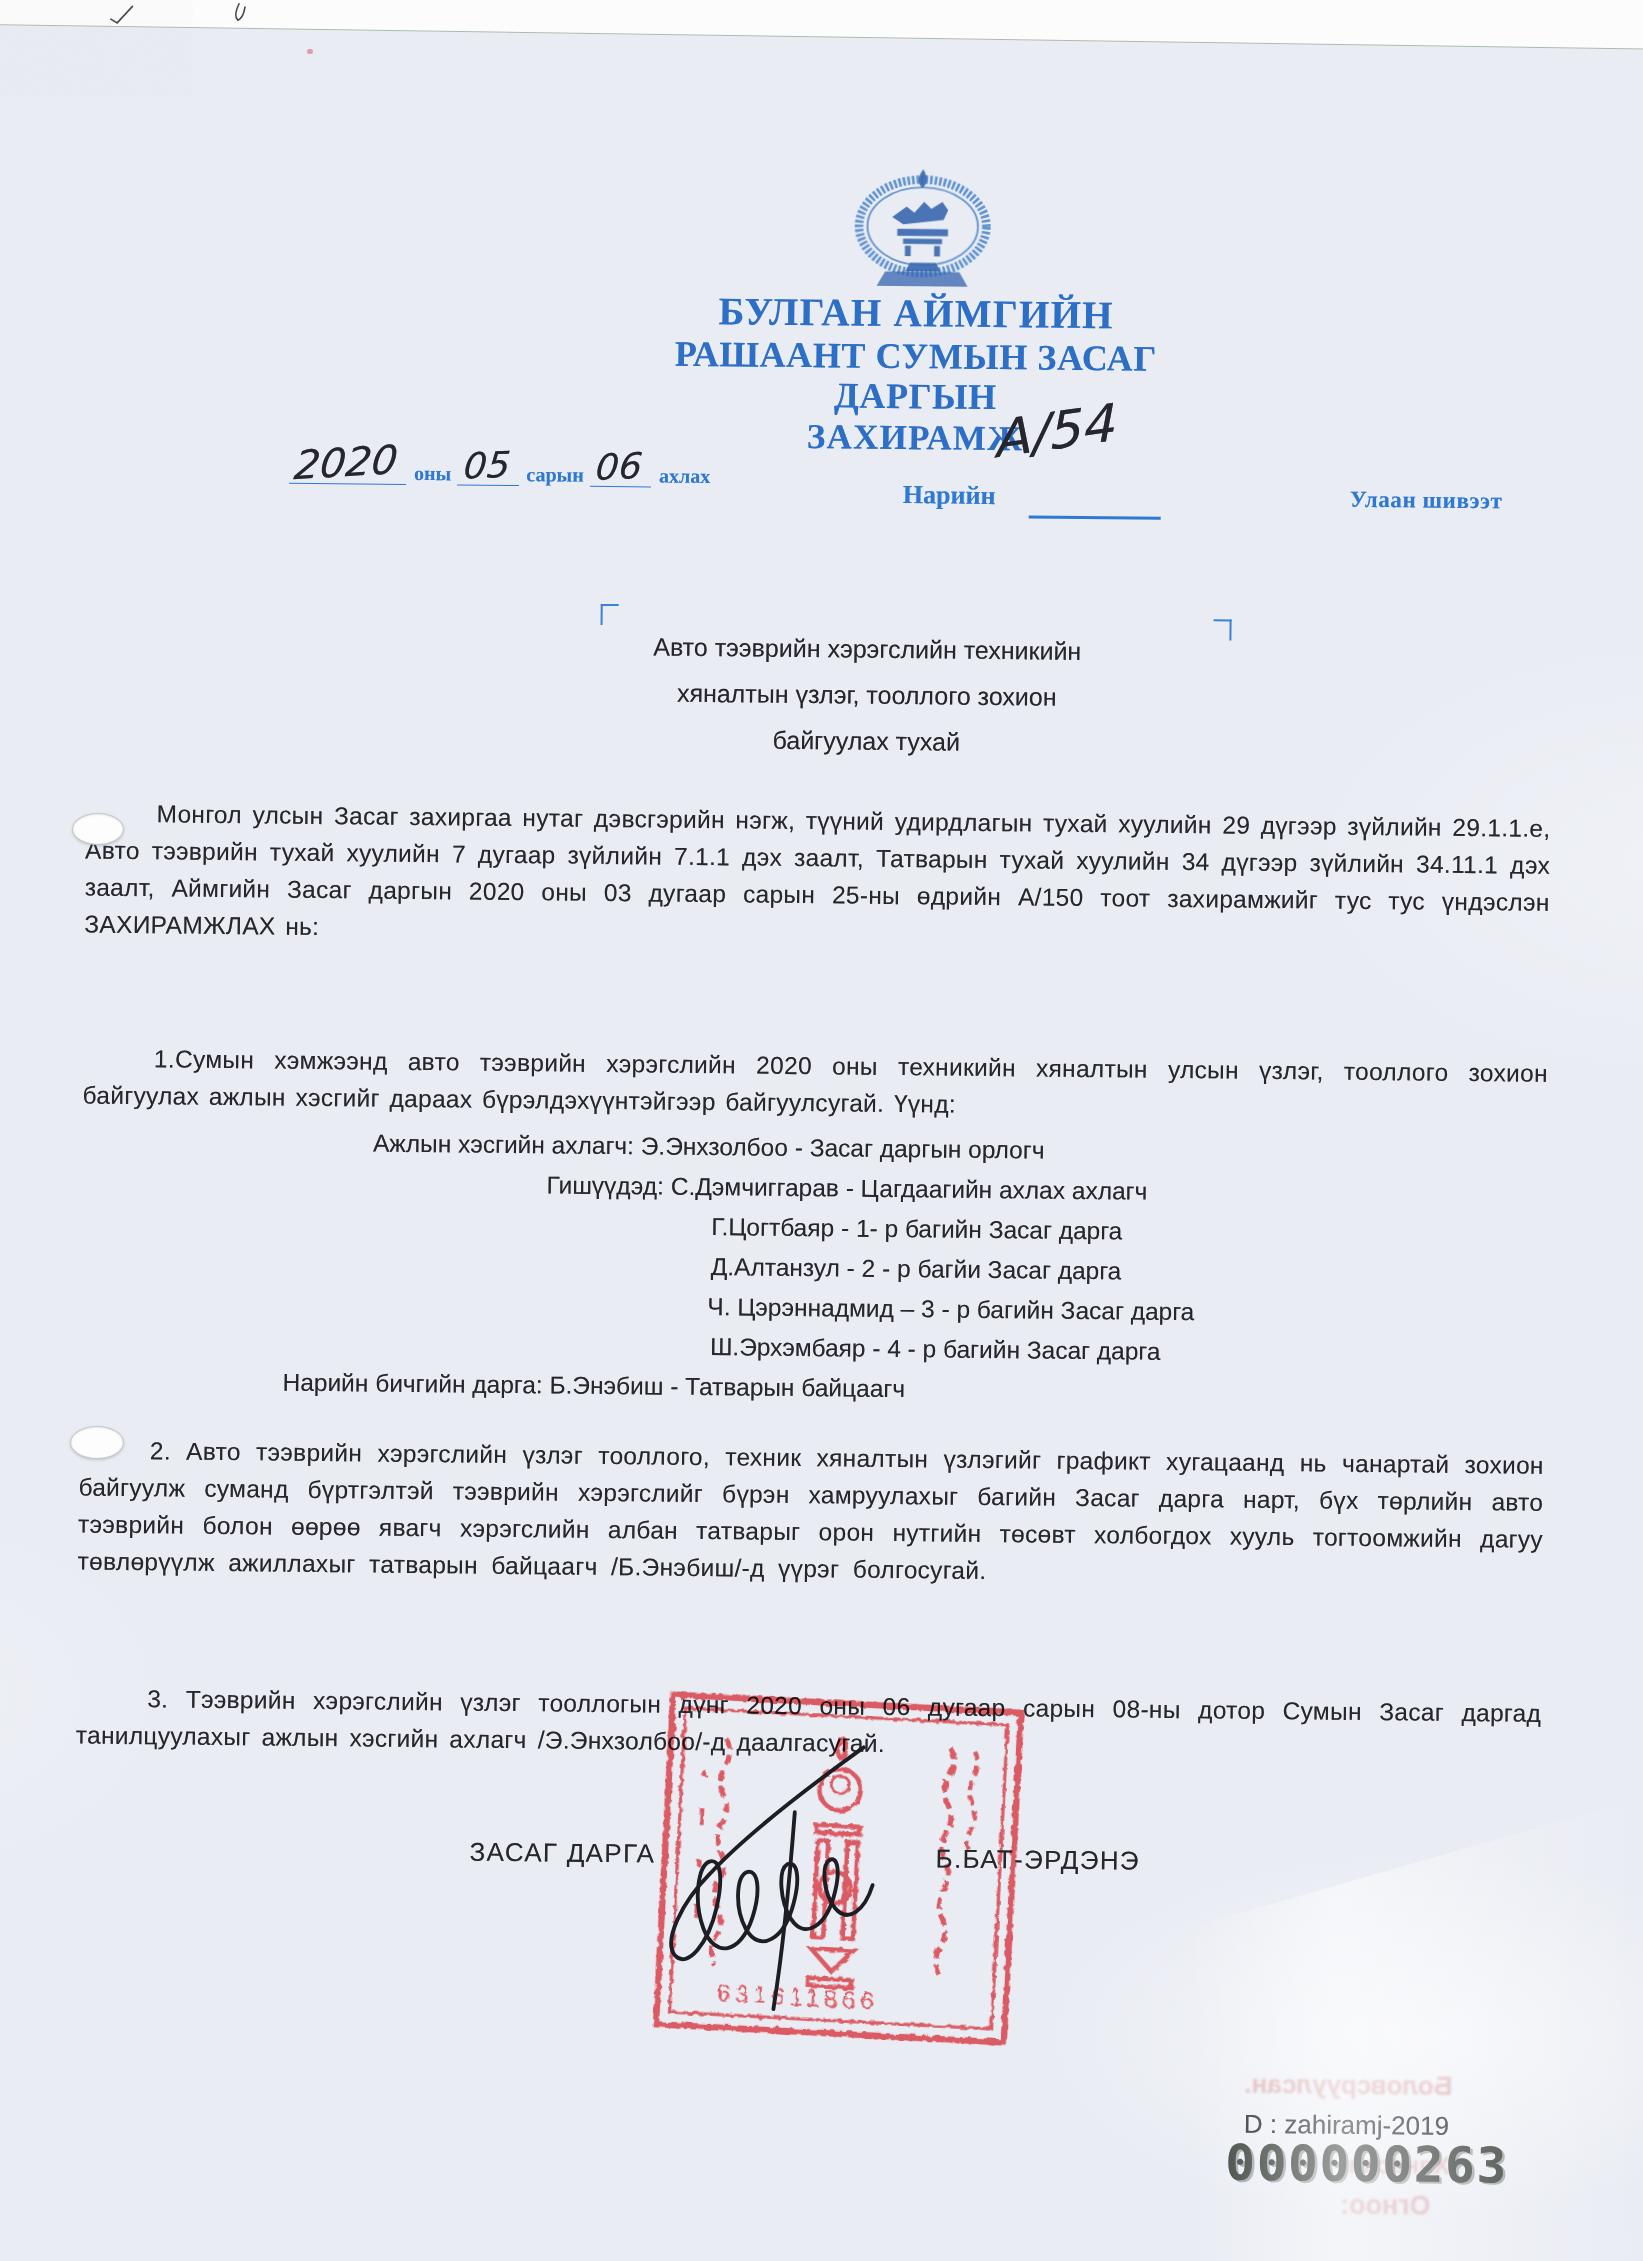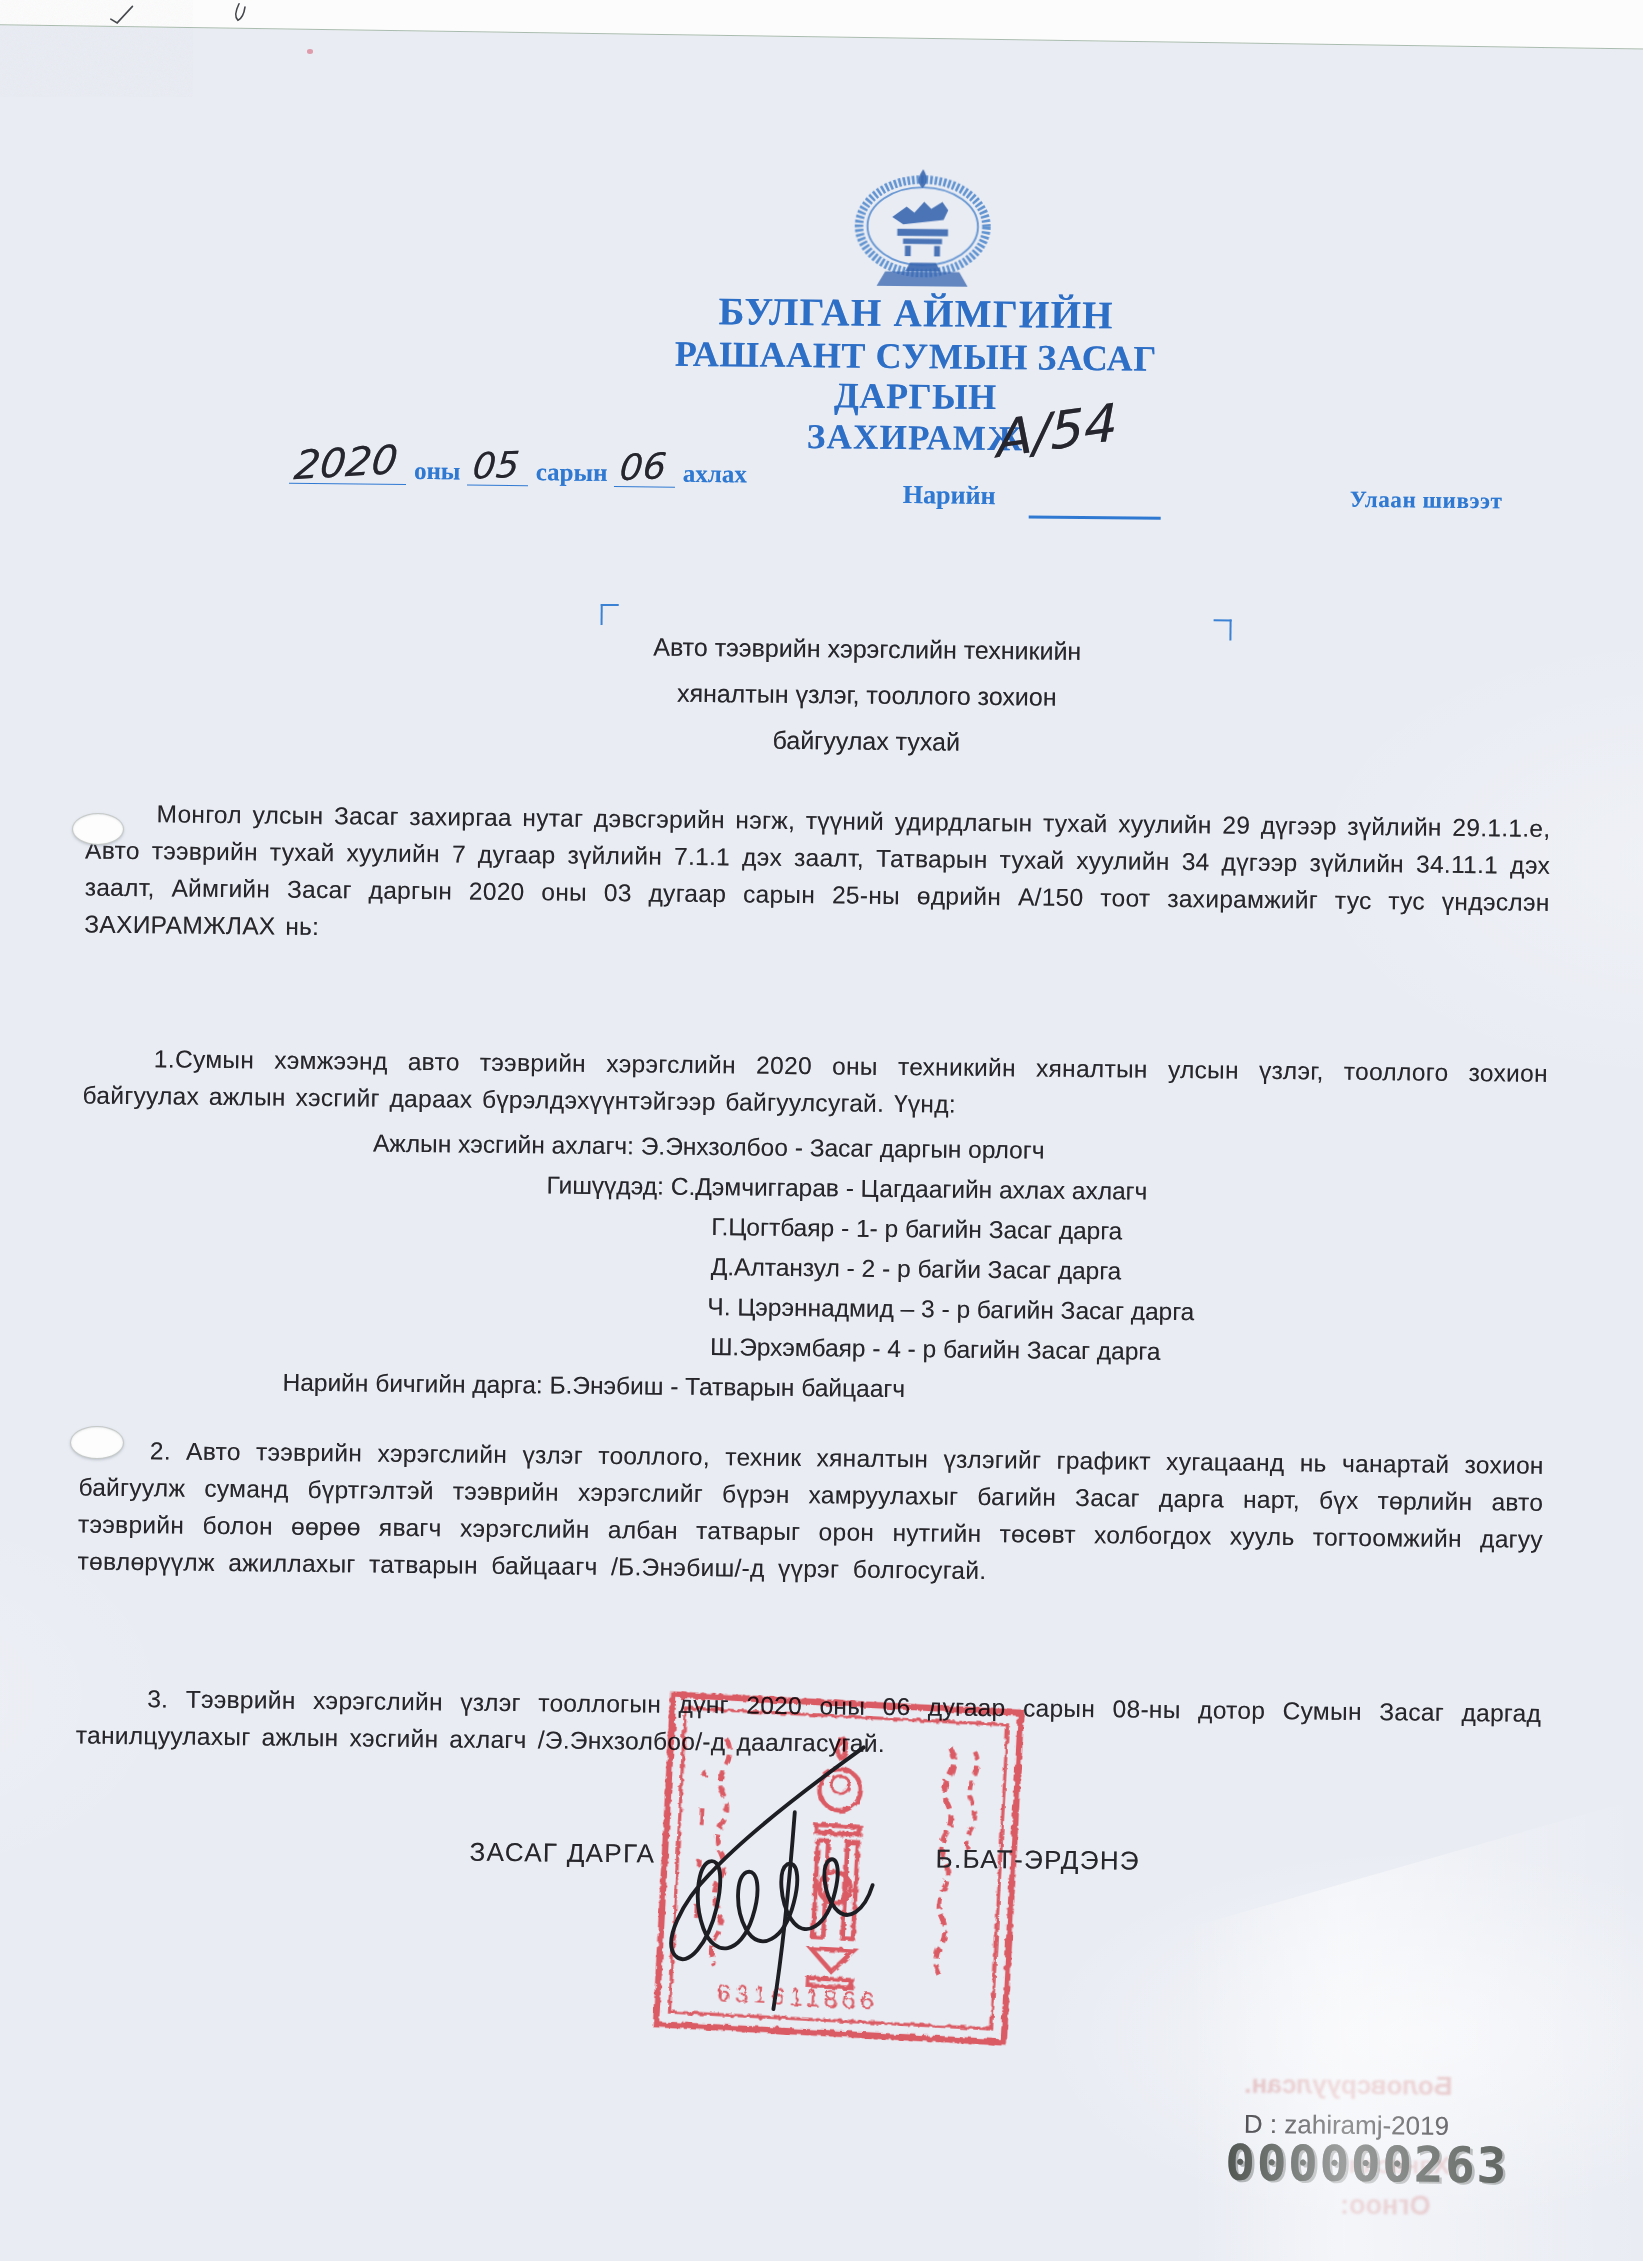--- a/index.html
+++ b/index.html
@@ -49,21 +49,21 @@
     filter:blur(0.3px);opacity:.92;}
   .org{position:absolute;left:593px;top:286px;width:645px;text-align:center;
     font-family:"Liberation Serif", serif;font-weight:bold;color:#2d6ec6;
     text-shadow:0 0 0.6px rgba(45,110,198,.5);}
   .org-l1{font-size:39px;letter-spacing:1.3px;line-height:41px;}
   .org-l2{font-size:36px;letter-spacing:0.6px;line-height:40px;margin-top:2.6px;}
   .org-l3{font-size:35px;letter-spacing:1.3px;line-height:39px;margin-top:2.6px;}
 
   
   .blue-label{font-family:"Liberation Serif", serif;font-weight:bold;color:#2f79d2;
-    font-size:25px;text-shadow:0 0 0.6px rgba(47,121,210,.45);}
+    font-size:20px;text-shadow:0 0 0.6px rgba(47,121,210,.45);}
   .hw{font-family:"DejaVu Sans", sans-serif;font-style:italic;color:#26262e;
     transform:skewX(-7deg);display:inline-block;
     text-shadow:0 0 0.6px rgba(30,30,40,.6);}
   .dateline{position:absolute;left:290px;top:442px;display:flex;align-items:flex-end;}
   .dl-hw-wrap{border-bottom:1.9px solid #2f79d2;padding:0 9px 1.3px 6.4px;text-align:center;}
   .hw-year{font-size:40px;line-height:40px;transform:skewX(-10deg) rotate(-4deg);}
   .hw-md{font-size:36px;line-height:36px;transform:skewX(-8deg) rotate(-3deg);}
   .dl-label{margin:0 6.4px 0 7.7px;white-space:nowrap;}
   .dugaar{position:absolute;left:904px;top:474px;}
   .dugaar-line{position:absolute;left:1030px;top:508px;width:132px;height:2.6px;background:#2f79d2;}

